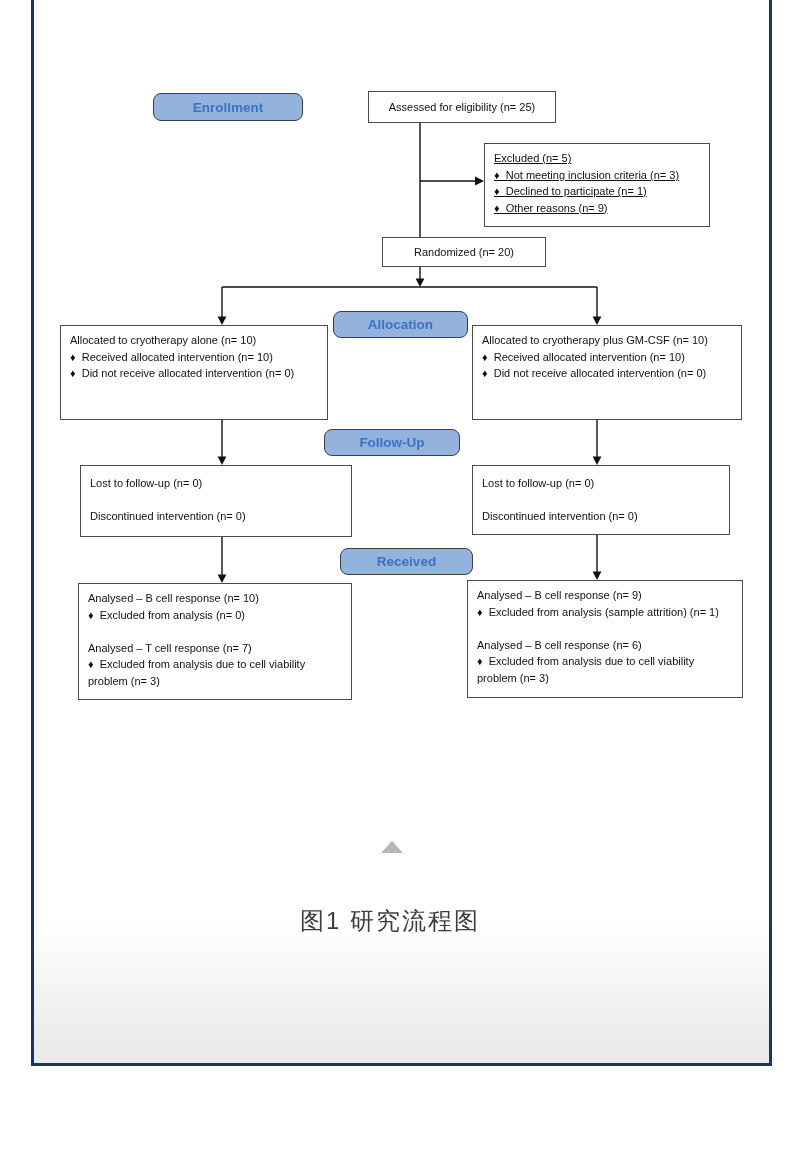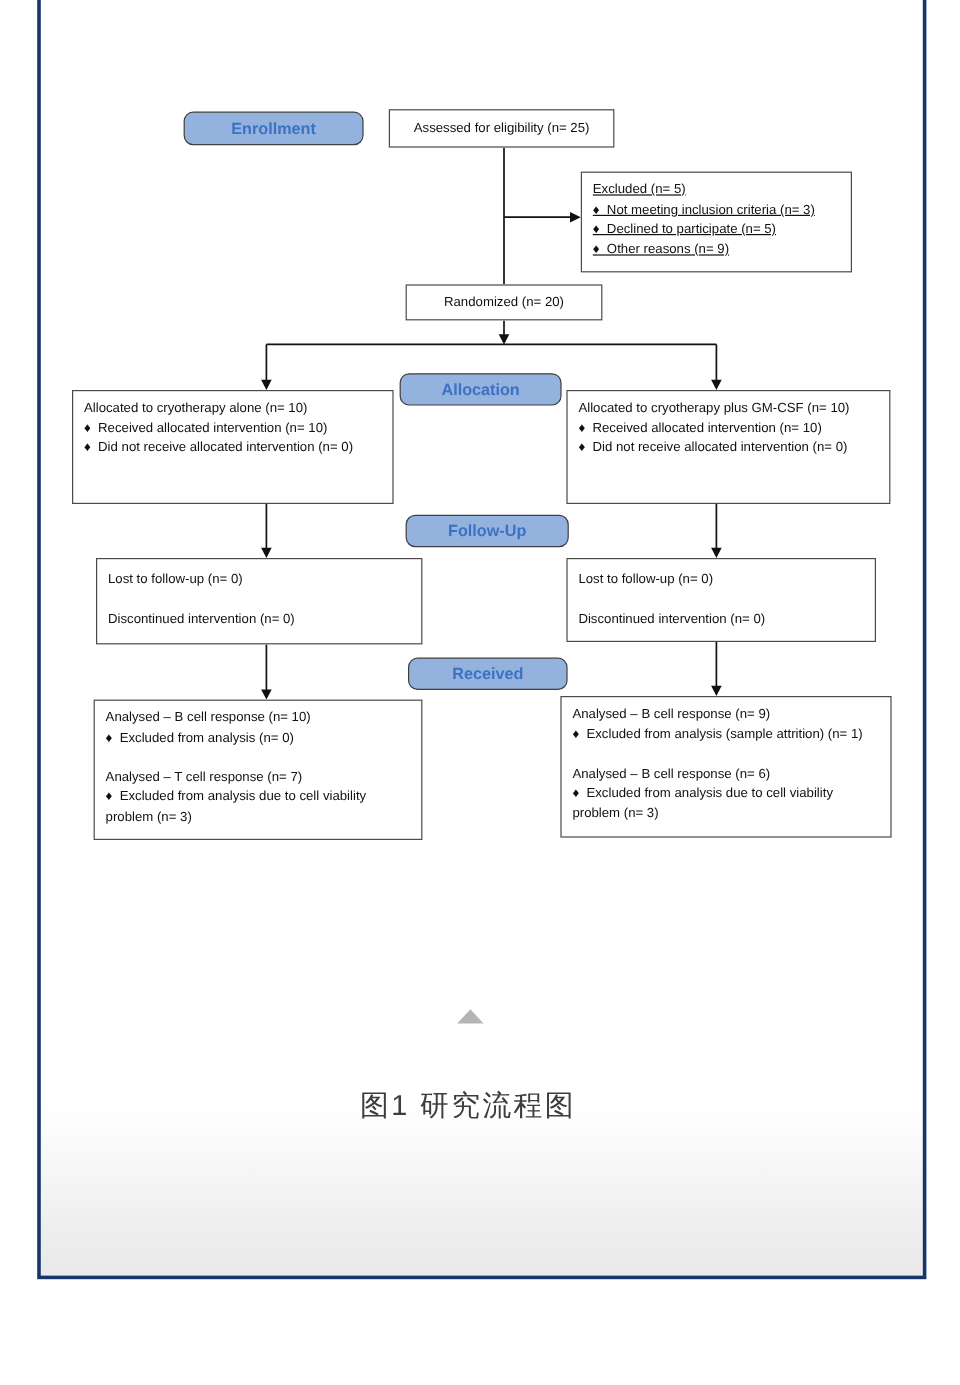--- a/index.html
+++ b/index.html
@@ -11,41 +11,41 @@
     position:absolute;left:31px;top:-30px;width:735px;height:1090px;
     border:3px solid #16366b;
     background:linear-gradient(180deg,#ffffff 0%,#ffffff 87%,#ededed 97%,#e9e9e9 100%);
     box-sizing:content-box;
   }
   .box{
     position:absolute;background:#ffffff;border:1.4px solid #4a4a4a;
     font-size:11px;line-height:16.5px;color:#111;
     padding:6px 9px;box-sizing:border-box;
   }
-  .box.center{display:flex;align-items:center;justify-content:center;text-align:center;padding:0 4px;}
+  .box.center{display:flex;align-items:center;justify-content:center;text-align:center;padding:0 4px;margin-left:44px;}
   .line{white-space:pre-wrap;min-height:16.5px;}
   .stage{
     position:absolute;background:#93b2dd;border:1.5px solid #3f3f3f;border-radius:8px;
     color:#3c71c4;font-weight:bold;font-size:13.5px;
     display:flex;align-items:center;justify-content:center;box-sizing:border-box;
   }
   svg.connectors{position:absolute;left:0;top:0;pointer-events:none;}
   .triangle{
     position:absolute;left:381px;top:841px;width:0;height:0;
     border-left:11px solid transparent;border-right:11px solid transparent;
     border-bottom:12px solid #b5b5b5;cursor:pointer;
   }
   .caption{
     position:absolute;left:34px;top:905px;width:712px;text-align:center;
     font-size:24px;letter-spacing:2px;color:#3d3d3d;
   }
   
   #st-enroll{left:153px;top:93px;width:150px;height:28px;}
   #st-alloc {left:333px;top:311px;width:135px;height:27px;}
-  #st-fu    {left:338px;top:429px;width:136px;height:27px;}
+  #st-fu    {left:324px;top:429px;width:136px;height:27px;}
   #st-an    {left:340px;top:548px;width:133px;height:27px;}
   #assessed  {left:324px;top:91px; width:188px;height:32px;}
   #excluded  {left:484px;top:143px;width:226px;height:84px;text-decoration:underline;}
   #randomized{left:338px;top:237px;width:164px;height:30px;}
   #alloc-left {left:60px; top:325px;width:268px;height:95px;}
   #alloc-right{left:472px;top:325px;width:270px;height:95px;}
   #fu-left {left:80px; top:465px;width:272px;height:72px;padding-top:9px;}
   #fu-right{left:472px;top:465px;width:258px;height:70px;padding-top:9px;}
   #an-left {left:78px; top:583px;width:274px;height:117px;}
   #an-right{left:467px;top:580px;width:276px;height:118px;}
@@ -83,21 +83,21 @@
 <div class="stage" id="st-enroll">Enrollment</div>
 <div class="stage" id="st-alloc">Allocation</div>
 <div class="stage" id="st-fu">Follow-Up</div>
 <div class="stage" id="st-an">Received</div>
 
 <div class="box center" id="assessed">Assessed for eligibility (n= 25)</div>
 
 <div class="box" id="excluded">
   <div class="line">Excluded (n= 5)</div>
   <div class="line">♦  Not meeting inclusion criteria (n= 3)</div>
-  <div class="line">♦  Declined to participate (n= 5)</div>
+  <div class="line">♦  Declined to participate (n= 1)</div>
   <div class="line">♦  Other reasons (n= 9)</div>
 </div>
 
 <div class="box center" id="randomized">Randomized (n= 20)</div>
 
 <div class="box" id="alloc-left">
   <div class="line">Allocated to cryotherapy alone (n= 10)</div>
   <div class="line">♦  Received allocated intervention (n= 10)</div>
   <div class="line">♦  Did not receive allocated intervention (n= 0)</div>
 </div>

